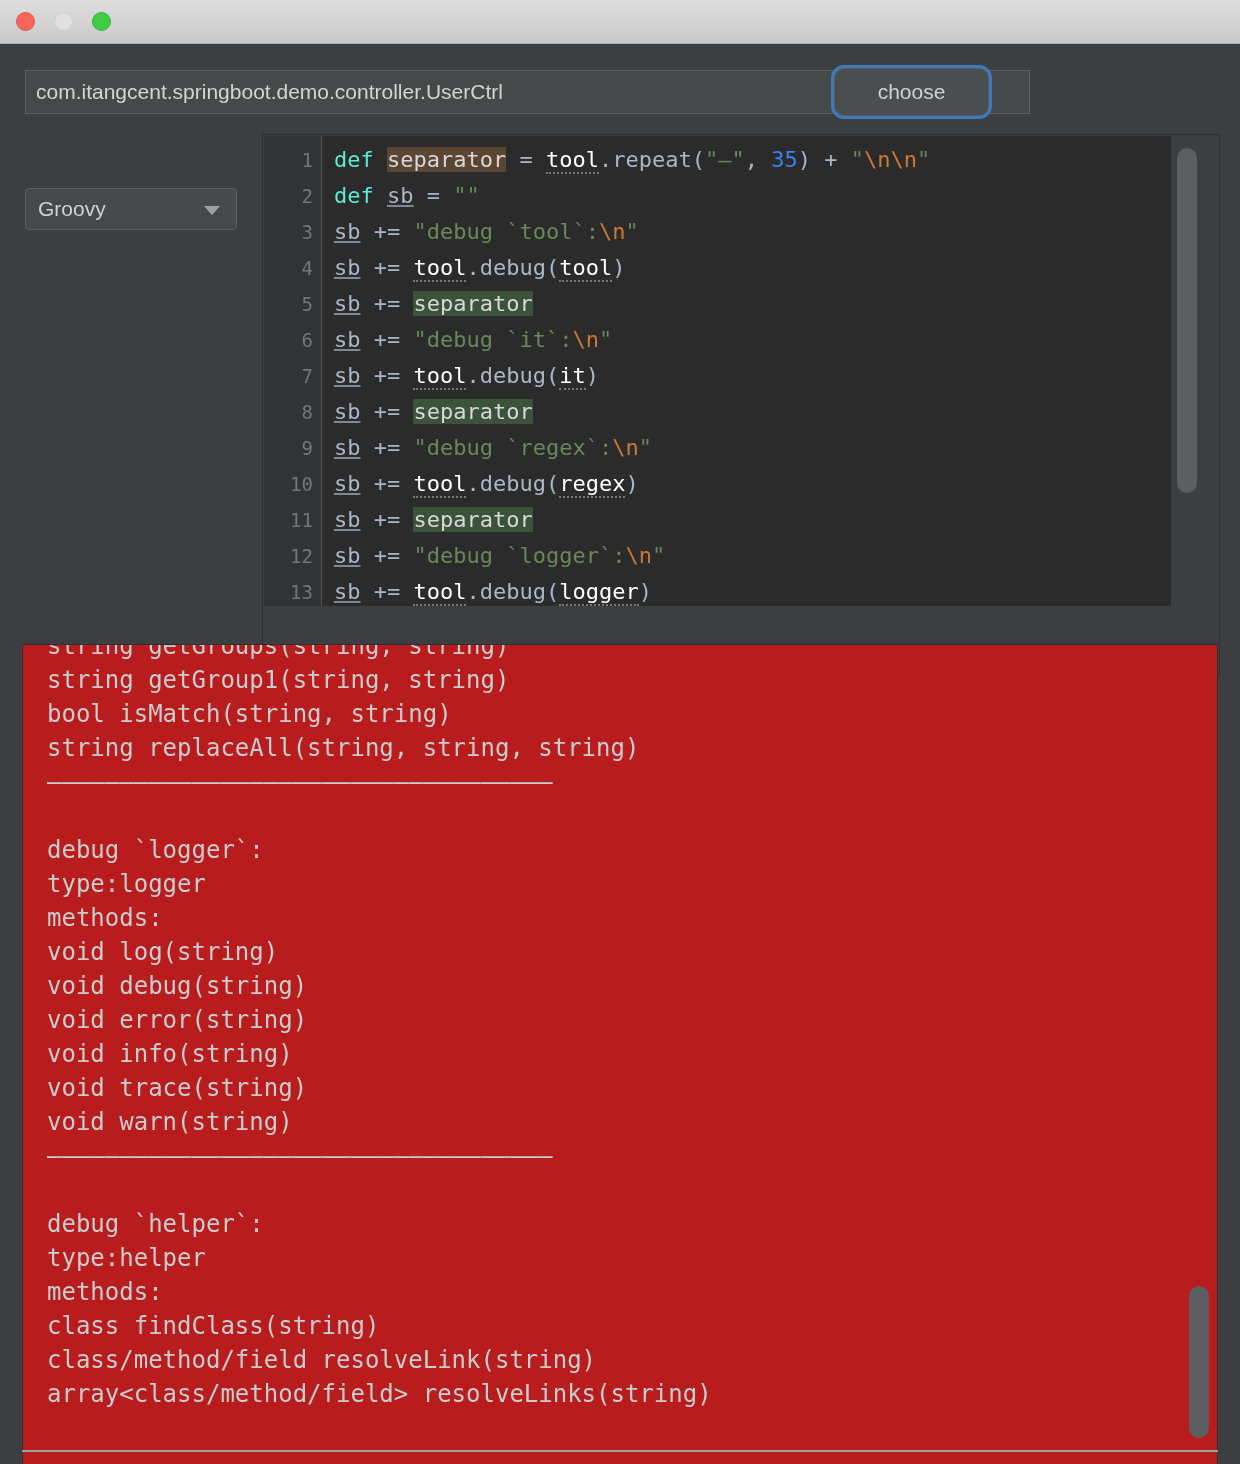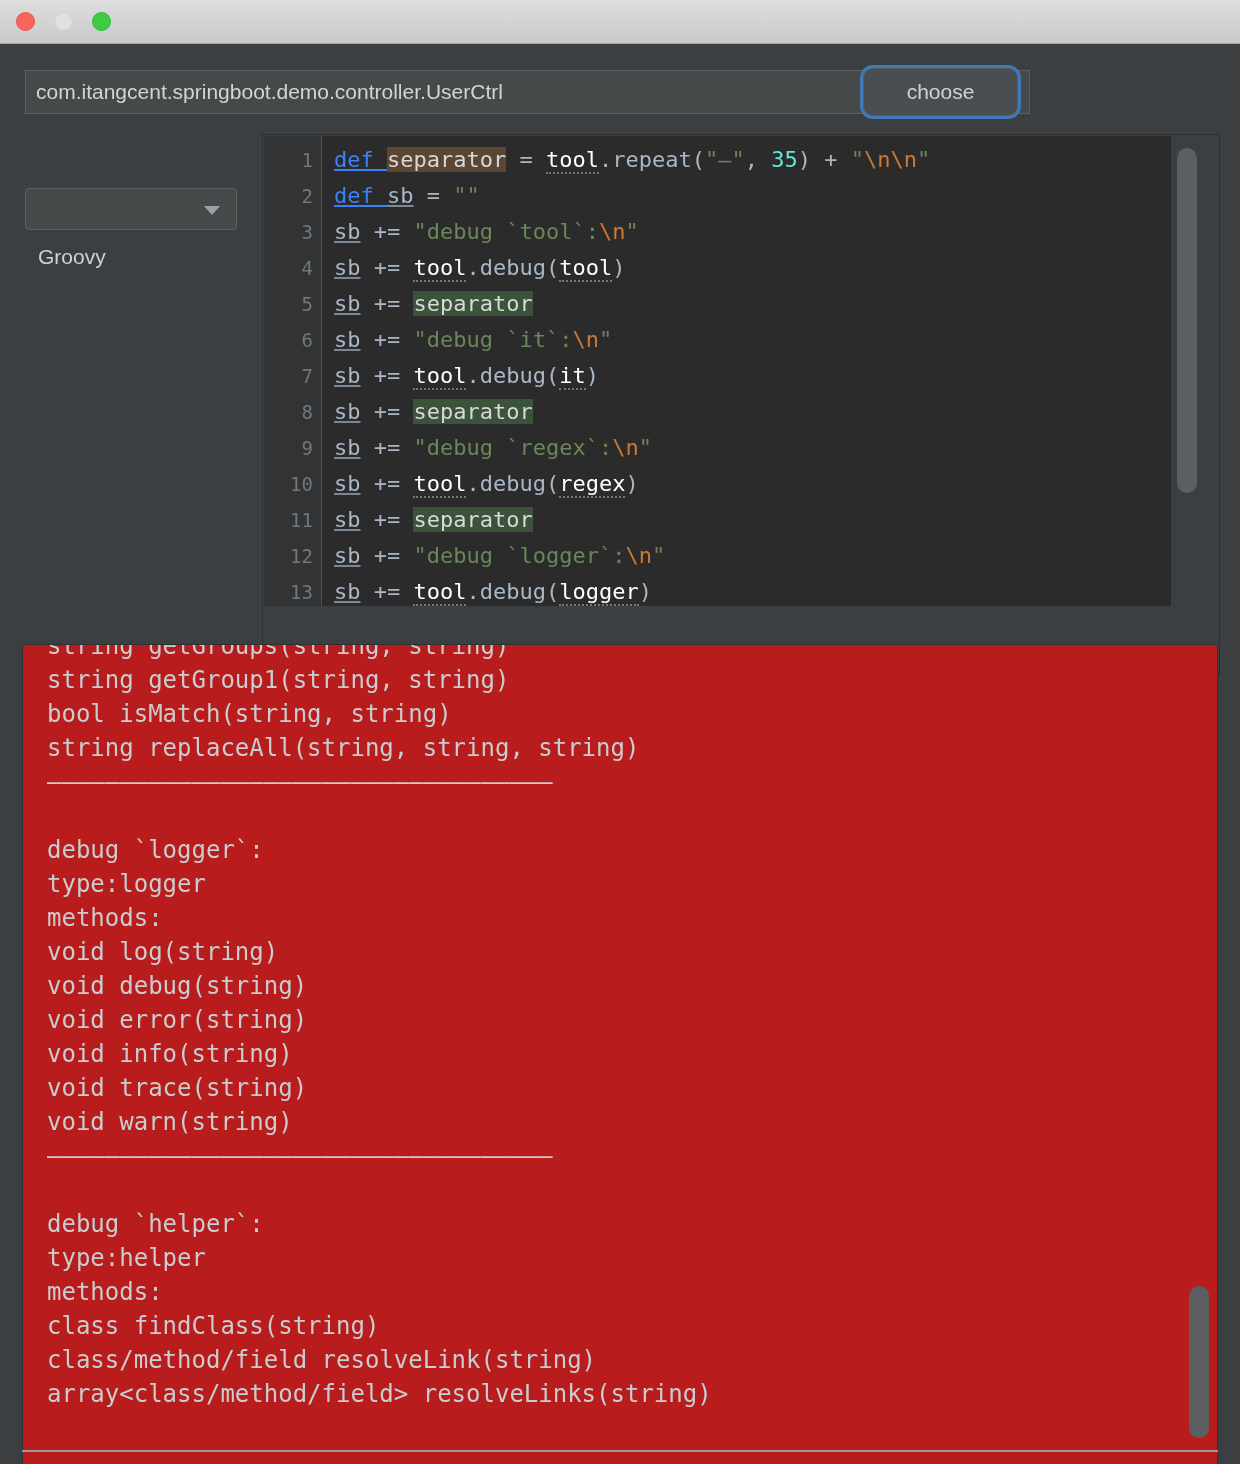--- a/index.html
+++ b/index.html
@@ -24,21 +24,21 @@
   .light.yellow{background:#e0e0e0;border:1px solid #cfcfcf;}
   .light.green{background:#3fcc45;border:1px solid #33b53a;}
 
   
   .dialog{
     position:absolute;left:0;top:44px;width:1240px;height:1420px;
     background:#3c3f41;
   }
 
   
-  .pathrow{position:absolute;left:25px;top:26px;width:964px;height:44px;padding-left:29px;}
+  .pathrow{position:absolute;left:25px;top:26px;width:964px;height:44px;}
   .pathfield{
     position:absolute;left:0;top:0;width:1005px;height:44px;
     background:#45494a;border:1px solid #5e6060;box-sizing:border-box;
     color:#d4d4d4;font-size:21px;line-height:42px;padding:0 10px;
     white-space:nowrap;overflow:hidden;
   }
   .choosebtn{
     position:absolute;right:0;top:-2px;width:155px;height:48px;
     background:#4a4e50;border:1px solid #5a5d5e;border-radius:10px;
     box-shadow:0 0 0 3px #3d7ab8;
@@ -48,21 +48,21 @@
   }
 
   
   .combo{
     position:absolute;left:25px;top:144px;width:212px;height:42px;
     background:#45494a;border:1px solid #5e6060;border-radius:4px;
     box-sizing:border-box;cursor:default;
   }
   .combo .label{
     position:absolute;left:12px;top:0;line-height:40px;
-    font-size:21px;color:#cfd2d4;margin-top:48px;
+    font-size:21px;color:#cfd2d4;
   }
   .combo .arrow{
     position:absolute;right:16px;top:17px;
     width:0;height:0;border-left:8px solid transparent;
     border-right:8px solid transparent;border-top:9px solid #9aa0a4;
   }
 
   
   .editorwrap{
     position:absolute;left:262px;top:90px;width:958px;height:542px;
@@ -81,24 +81,24 @@
     font-family:"DejaVu Sans Mono","Liberation Mono",monospace;
     font-size:19px;color:#737779;
   }
   .codearea{
     position:absolute;left:60px;top:0;right:0;height:470px;
     font-family:"DejaVu Sans Mono","Liberation Mono",monospace;
     font-size:22px;white-space:pre;
   }
   .codearea .line{position:absolute;left:10px;height:36px;line-height:36px;}
 
-  .k{color:#3b82f6;text-decoration:underline;}                 
+  .k{color:#5eead4;}                 
   .s{color:#6a8759;}                 
   .esc{color:#cc7832;}               
-  .n{color:#5eead4;}                 
+  .n{color:#3b82f6;}                 
   .p{color:#a9b7c6;}                 
   .inj{color:#ffffff;border-bottom:2px dotted #787878;}
   .wr{background:#5a4632;color:#d8d8d8;}   
   .rd{background:#3b523b;color:#d8d8d8;}   
   .id{color:#a9b7c6;text-decoration:underline;text-decoration-color:#7a8a99;}
 
   
   .vsb{
     position:absolute;right:16px;top:1px;width:32px;height:470px;
     background:#3c3f41;

